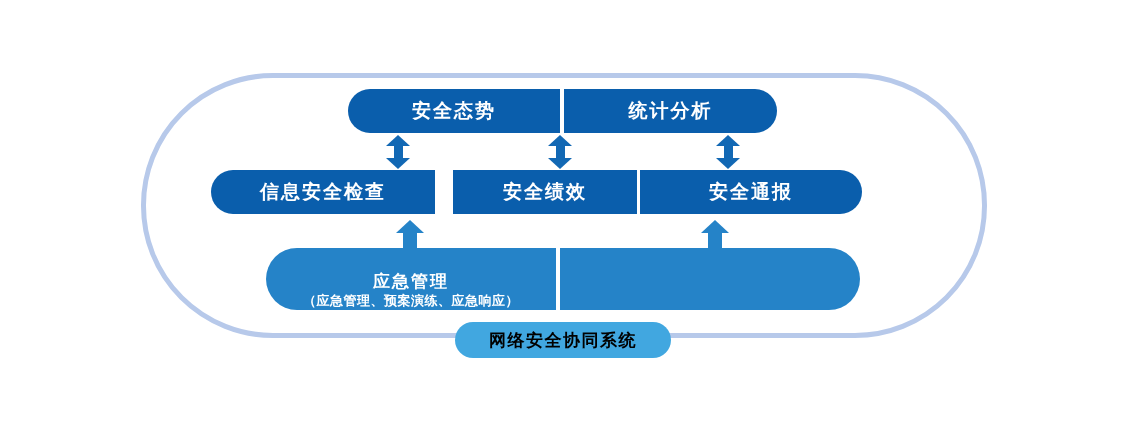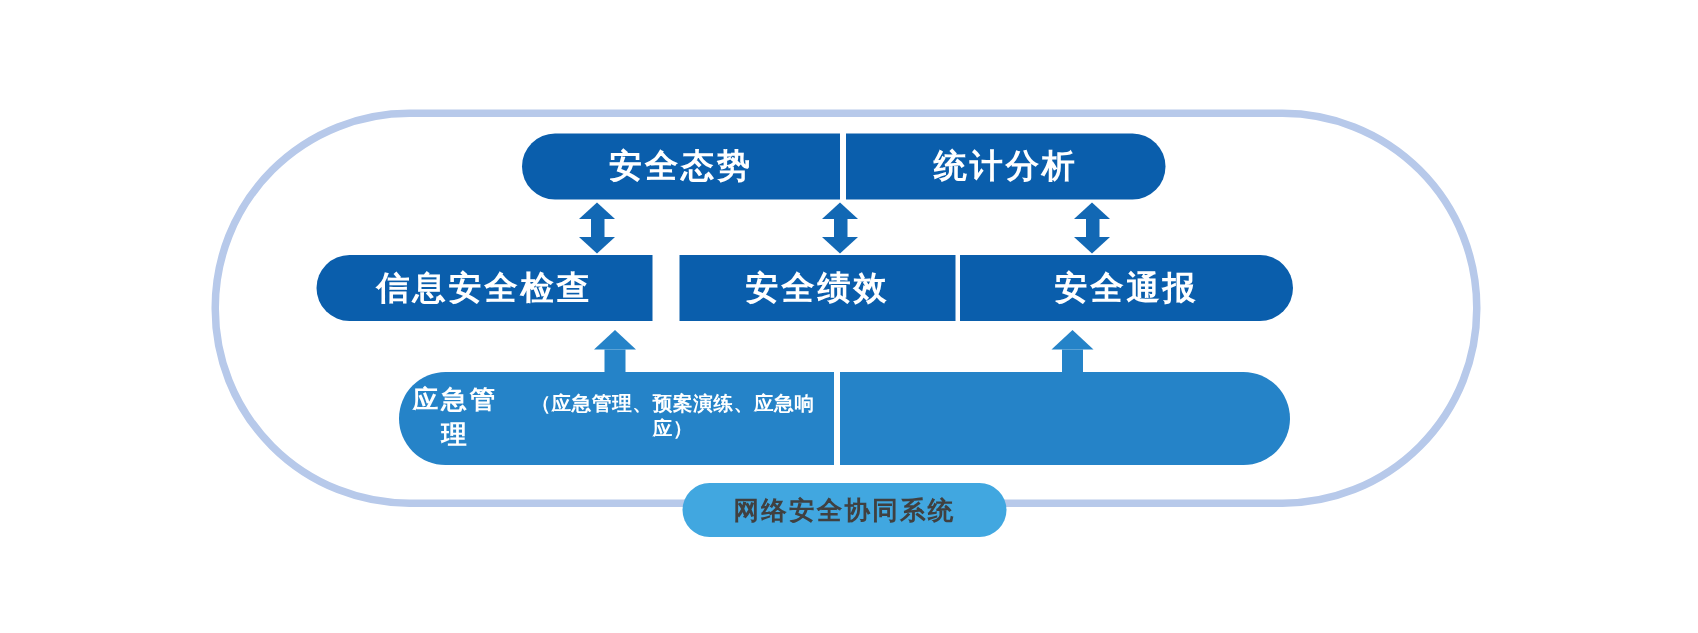--- a/index.html
+++ b/index.html
@@ -17,35 +17,35 @@
   .outline{
     position:absolute;left:141px;top:73px;width:846px;height:265px;
     border:5px solid var(--outline);border-radius:132px;box-sizing:border-box;
   }
   .box{
     position:absolute;display:flex;align-items:center;justify-content:center;
     color:#ffffff;font-weight:bold;box-sizing:border-box;text-align:center;
   }
   .dark{background:var(--dark);}
   .mid{background:var(--mid);}
-  .row1,.row2{height:44px;font-size:22px;letter-spacing:2px;}
+  .row1,.row2{height:44px;font-size:19px;letter-spacing:2px;}
   .row1{top:89px;}
   .row2{top:170px;}
   .round-l{border-radius:22px 0 0 22px;}
   .round-r{border-radius:0 22px 22px 0;}
-  .row3{top:248px;height:62px;justify-content:flex-end;}
+  .row3{top:248px;height:62px;flex-direction:column;justify-content:flex-end;}
   .round-l-big{border-radius:31px 0 0 31px;}
   .round-r-big{border-radius:0 31px 31px 0;}
   .row3 .t{font-size:17px;letter-spacing:2px;line-height:1.35;}
   .row3 .s{font-size:13px;letter-spacing:0.5px;line-height:1.3;}
   .badge{
     position:absolute;left:455px;top:322px;width:216px;height:36px;
     background:var(--light);border-radius:18px;z-index:3;
     display:flex;align-items:center;justify-content:center;
-    color:#404040;font-weight:bold;font-size:17px;letter-spacing:1.5px;
+    color:#000000;font-weight:bold;font-size:17px;letter-spacing:1.5px;
   }
   .varrow{
     position:absolute;top:135px;width:24px;height:34px;
     display:flex;flex-direction:column;align-items:center;z-index:2;
   }
   .varrow .tri-up{width:0;height:0;border-left:12px solid transparent;border-right:12px solid transparent;border-bottom:11px solid var(--arrow);}
   .varrow .shaft{width:9px;height:12px;background:var(--arrow);}
   .varrow .tri-down{width:0;height:0;border-left:12px solid transparent;border-right:12px solid transparent;border-top:11px solid var(--arrow);}
   .uparrow{
     position:absolute;top:220px;width:28px;height:28px;

